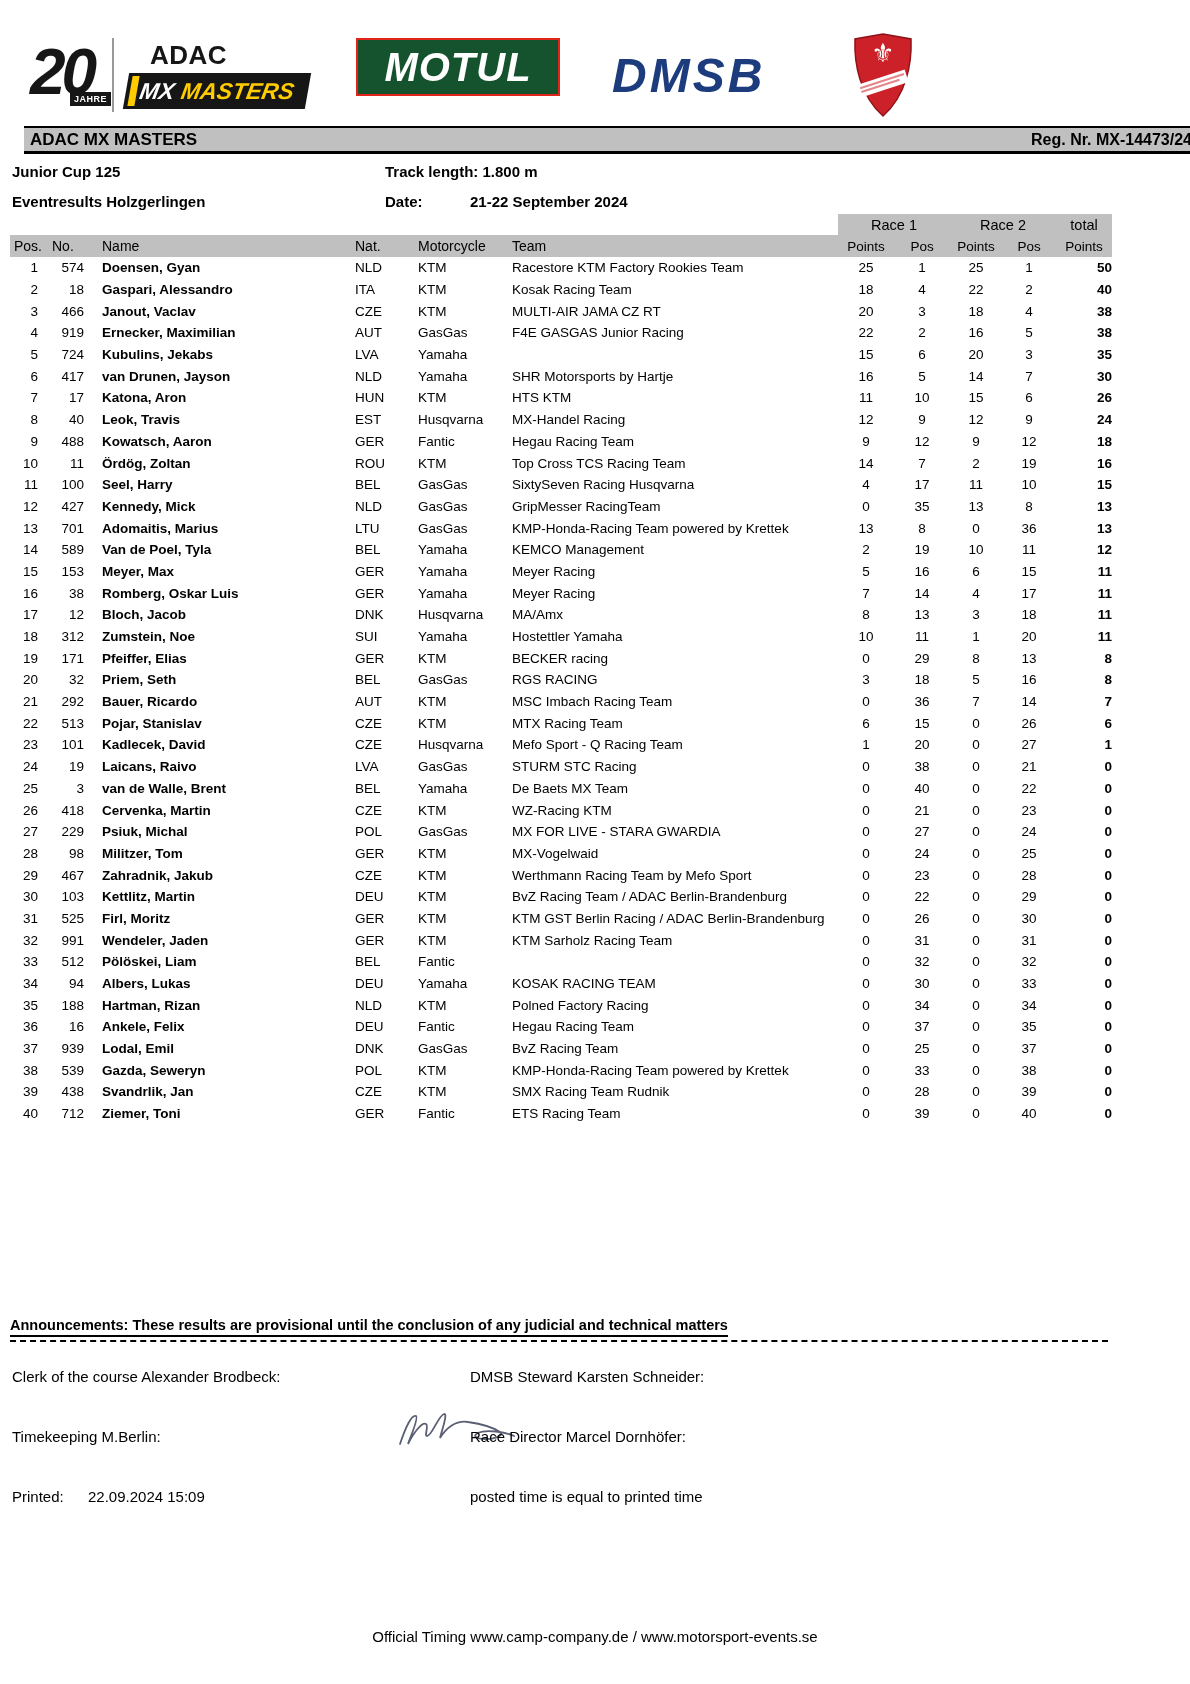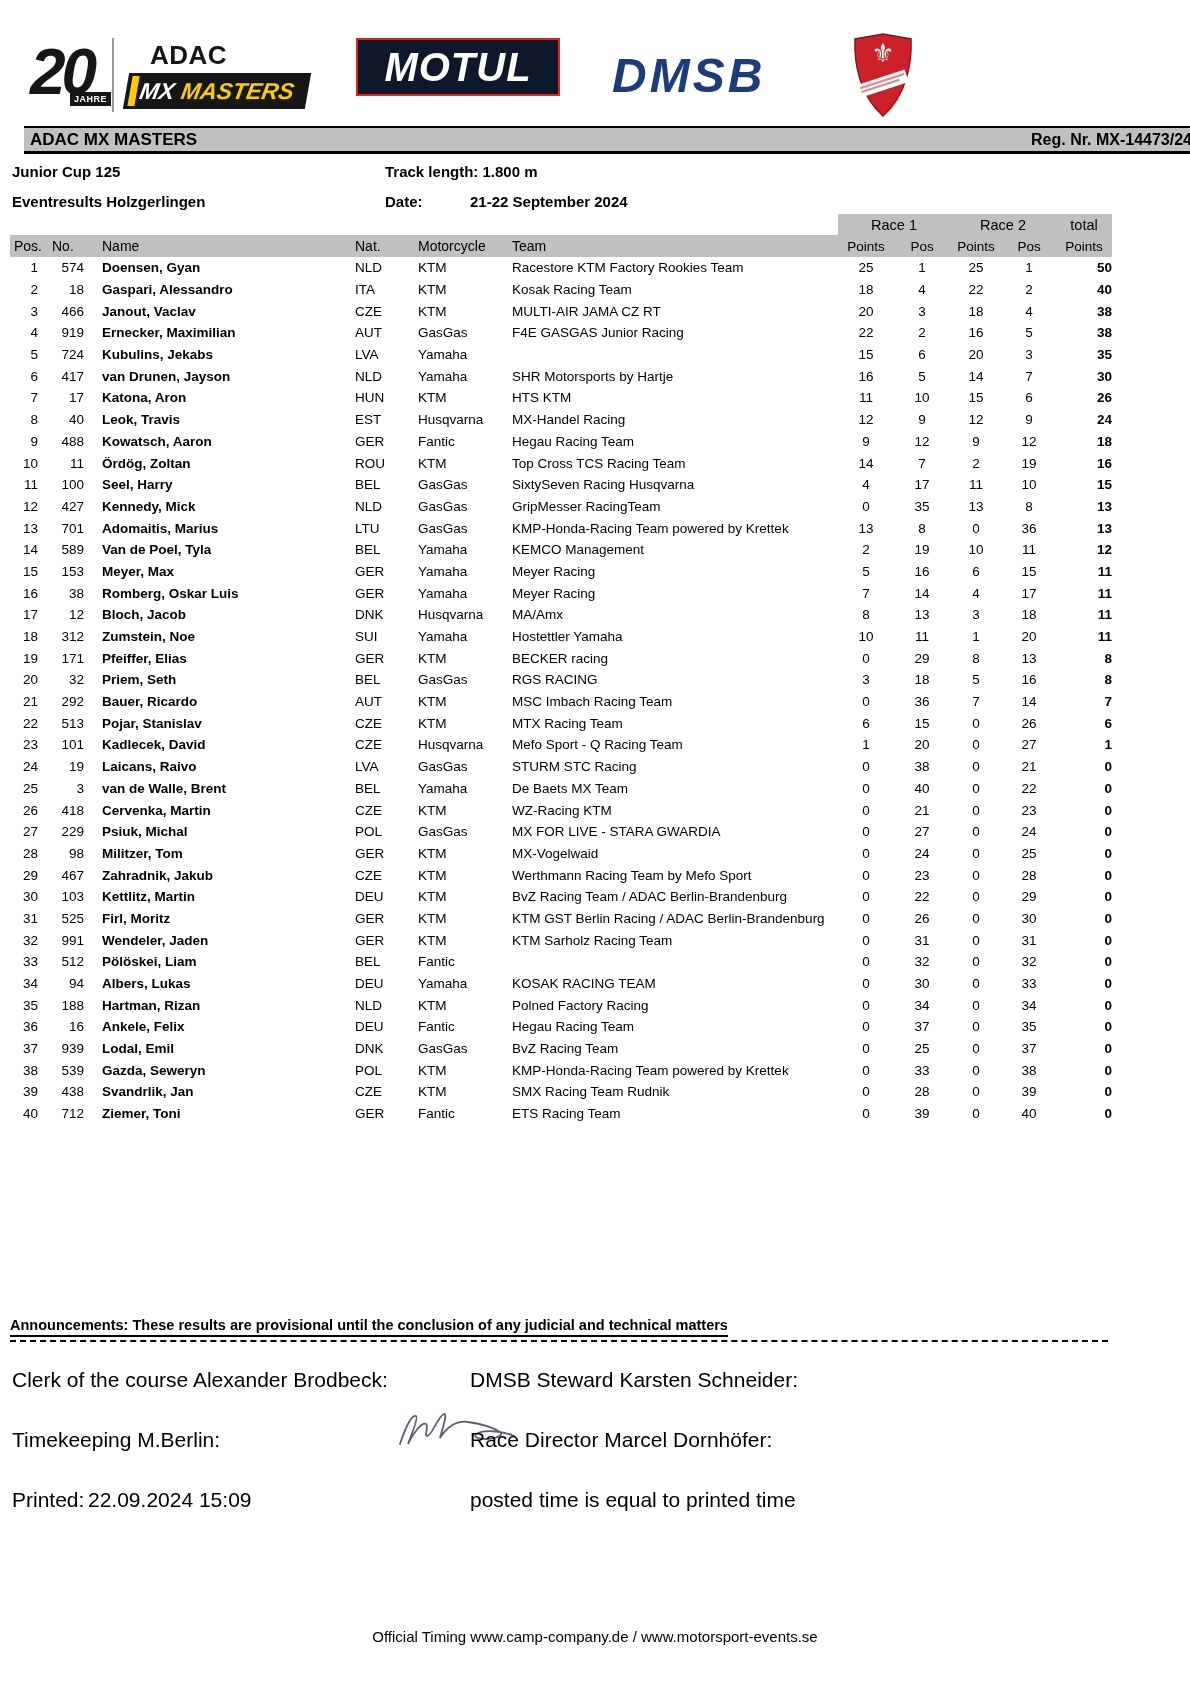--- a/index.html
+++ b/index.html
@@ -11,21 +11,21 @@
   .logo-jahre { position:absolute; left:30px; top:8px; width:85px; height:84px; }
   .jahre-num { font-size:64px; font-weight:bold; letter-spacing:-4px; line-height:72px; color:#161616; font-style:italic; }
   .jahre-box { position:absolute; left:40px; top:56px; background:#161616; color:#fff; font-size:9px; font-weight:bold; padding:2px 4px; letter-spacing:0.5px; }
   .logo-divider { position:absolute; left:112px; top:10px; width:2px; height:74px; background:#9a9a9a; }
   .logo-adac { position:absolute; left:126px; top:12px; width:185px; height:72px; }
   .adac-top { font-size:26px; font-weight:bold; color:#161616; letter-spacing:0.5px; padding-left:24px; }
   .adac-box { position:relative; margin-top:2px; background:#161616; transform:skewX(-10deg); width:182px; height:36px; display:flex; align-items:center; padding-left:14px; }
   .adac-slash { position:absolute; left:4px; top:3px; width:7px; height:30px; background:#ffcc00; }
   .adac-mx { color:#fff; font-size:23px; font-weight:bold; font-style:italic; margin-right:7px; }
   .adac-masters { color:#ffcc00; font-size:23px; font-weight:bold; font-style:italic; }
-  .logo-motul { position:absolute; left:356px; top:10px; width:204px; height:58px; background:#0f172a; display:flex; align-items:center; justify-content:center; border:2px solid #e1251b; }
+  .logo-motul { position:absolute; left:356px; top:10px; width:204px; height:58px; background:#14532d; display:flex; align-items:center; justify-content:center; border:2px solid #e1251b; }
   .motul-text { color:#ffffff; font-size:40px; font-weight:bold; font-style:italic; letter-spacing:1px; }
   .logo-dmsb { position:absolute; left:612px; top:20px; }
   .dmsb-text { color:#1d3c7d; font-size:48px; font-weight:bold; font-style:italic; letter-spacing:3px; }
   .logo-crest { position:absolute; left:852px; top:4px; width:62px; height:86px; }
 
   
   .title-bar { position:absolute; top:126px; left:24px; width:1174px; height:28px;
                background:#c0c0c0; border-top:2px solid #000; border-bottom:3px solid #000;
                display:flex; align-items:center; justify-content:space-between; padding:0 6px; }
   .title-bar .left { font-size:17px; font-weight:bold; }
@@ -60,21 +60,21 @@
   tbody .col-team { font-size:12px; }
   .col-r1p, .col-r1pos, .col-r2p, .col-r2pos, .col-tot { text-align:center; }
   tbody .col-tot { font-weight:bold;text-align:right; }
   th.col-pos { padding-left:4px; text-align:left; }
   th.col-no  { padding-left:6px; text-align:left; }
 
   
   .announce { position:absolute; top:1316px; left:10px; width:1102px; }
   .announce-text { font-size:14.5px; font-weight:bold; border-bottom:2px solid #000; display:inline-block; padding-bottom:2px; }
   .dash-line { position:absolute; top:1340px; left:10px; width:1098px; border-bottom:2px dashed #000; }
-  .officials { position:absolute; font-size:21px; }
+  .officials { position:absolute; font-size:15px; }
   .clerk { top:1368px; left:12px; }
   .steward { top:1368px; left:470px; }
   .timekeeping { top:1428px; left:12px; }
   .race-director { top:1428px; left:470px; }
   .printed-label { top:1488px; left:12px; }
   .printed-value { top:1488px; left:88px; }
   .posted-time { top:1488px; left:470px; }
   .signature { position:absolute; top:1406px; left:382px; width:155px; height:50px; }
   .footer-line { position:absolute; top:1628px; left:0; width:100%; text-align:center; font-size:15px; }
 </style>

